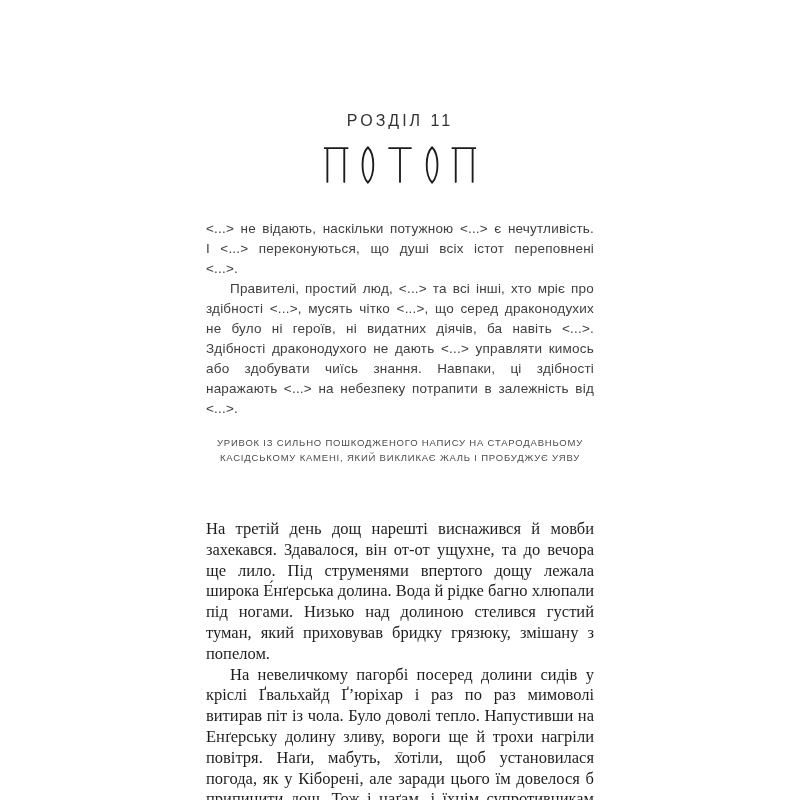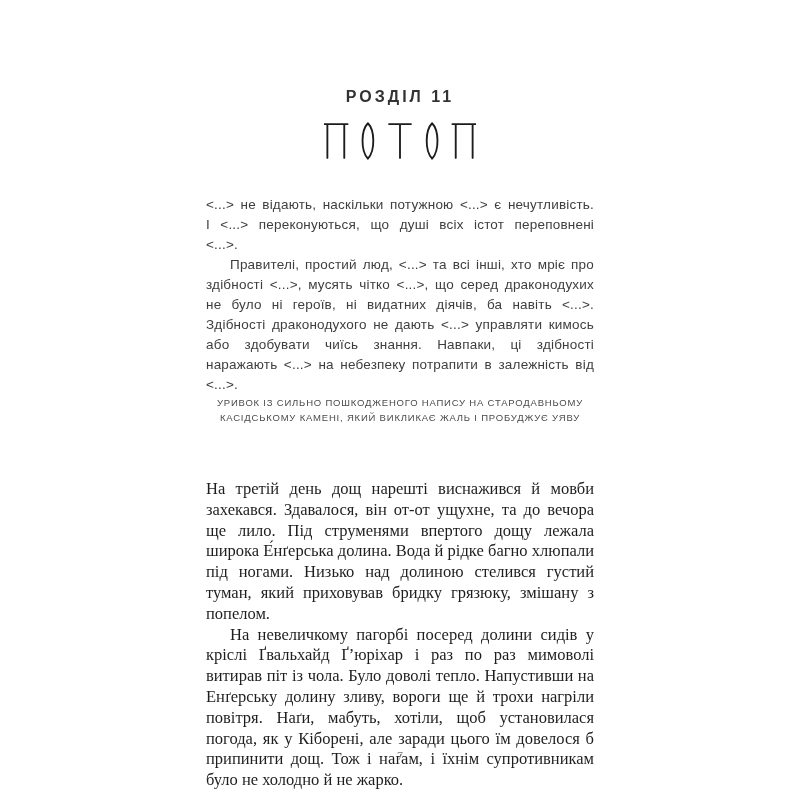--- a/index.html
+++ b/index.html
@@ -13,25 +13,25 @@
     height: 800px;
     background: #ffffff;
     overflow: hidden;
     font-family: "Liberation Serif", serif;
   }
   .column {
     width: 388px;
     margin: 0 auto;
   }
   .chapter-label {
-    padding-top: 88px;
+    padding-top: 112px;
     text-align: center;
     font-family: "Liberation Sans", sans-serif;
     font-size: 16px;
-    font-weight: 700;
+    font-weight: 400;
     letter-spacing: 3px;
     color: #333333;
   }
   .chapter-title-art {
     display: block;
     margin: 15px auto 0 auto;
     width: 152px;
     height: 40px;
   }
   .epigraph {
@@ -40,21 +40,21 @@
     font-size: 13.5px;
     line-height: 20px;
     letter-spacing: 0.2px;
     word-spacing: 1.5px;
     color: #3e3e3e;
     text-align: justify;
   }
   .epigraph p { margin: 0; }
   .epigraph p + p { text-indent: 24px; }
   .attribution {
-    margin-top: 0;
+    margin-top: 16px;
     padding: 0 10px;
     text-align: center;
     font-family: "Liberation Sans", sans-serif;
     font-size: 9.5px;
     line-height: 15px;
     letter-spacing: 0.8px;
     color: #4a4a4a;
   }
   .body-text {
     margin-top: 54px;

